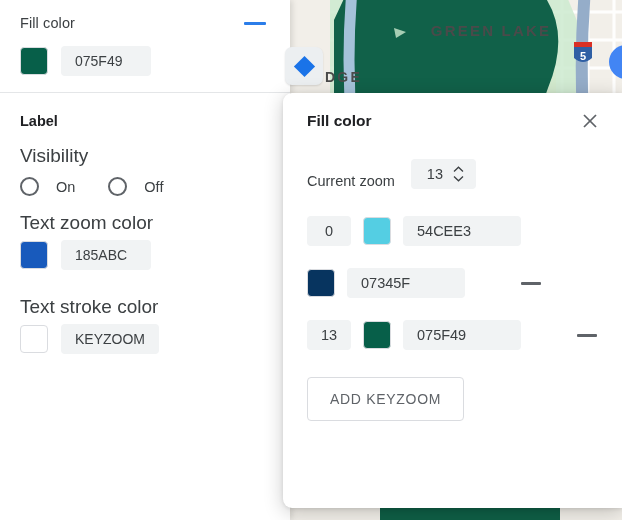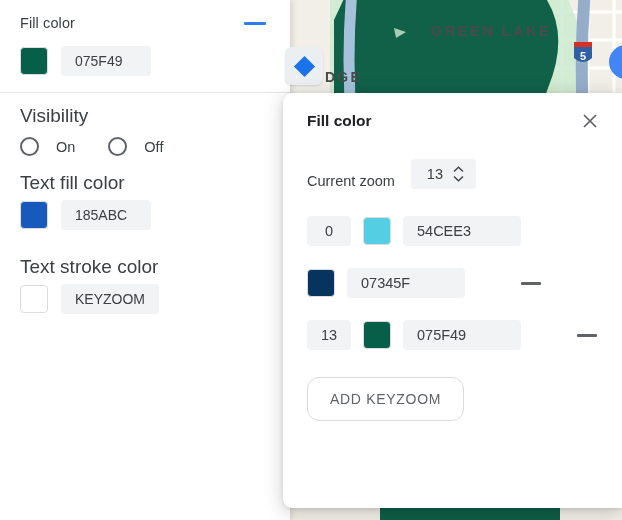--- a/index.html
+++ b/index.html
@@ -239,21 +239,21 @@
     border-radius: 1px;
     margin-left: 44px;
     cursor: pointer;
   }
   .remove-spacer { width: 20px; height: 3px; margin-left: 44px; }
 
   .add-btn-wrap { padding: 16px 0 0 24px; }
   #add-keyzoom-button {
     background: #ffffff;
     border: 1px solid #dadce0;
-    border-radius: 12px;
+    border-radius: 4px;
     height: 44px;
     padding: 0 22px;
     font-family: "Liberation Sans", sans-serif;
     font-size: 14px;
     letter-spacing: 0.7px;
     color: #5f6368;
     cursor: pointer;
   }
 </style>
 </head>
@@ -367,31 +367,32 @@
     </div>
     <div class="color-row">
       <span class="swatch" id="fill-swatch" style="background: rgb(7, 95, 73);"></span>
       <span class="hexfield">075F49</span>
     </div>
   </div>
 
   <div class="divider"></div>
 
   <div class="panel-section">
+    <div class="group-head">Label</div>
 
     <div class="field-label">Visibility</div>
 
     <div class="radio-group">
       <span class="radio"></span>
       <span class="radio-label">On</span>
       <span class="radio"></span>
       <span class="radio-label">Off</span>
     </div>
 
-    <div class="field-label">Text fill color</div>
+    <div class="field-label">Text zoom color</div>
     <div class="color-row">
       <span class="swatch" id="text-fill-swatch" style="background: rgb(24, 90, 188);"></span>
       <span class="hexfield">185ABC</span>
     </div>
 
     <div class="field-label">Text stroke color</div>
     <div class="color-row">
       <span class="swatch" id="text-stroke-swatch" style="background: rgb(255, 255, 255);"></span>
       <span class="hexfield">KEYZOOM</span>
     </div>

